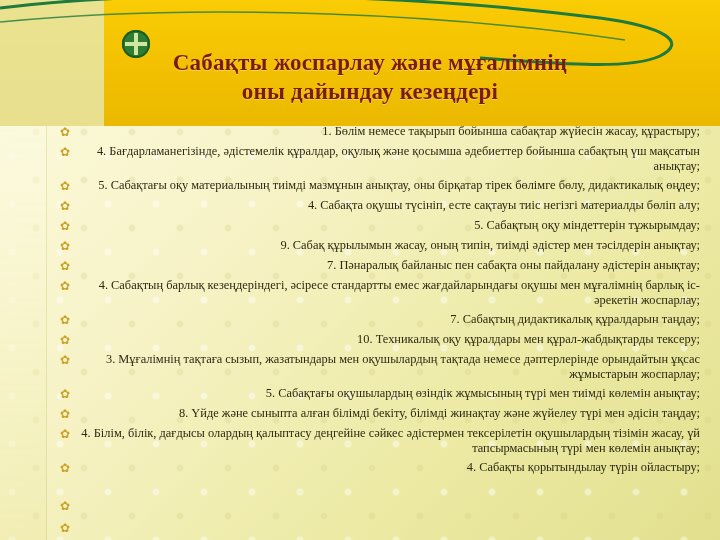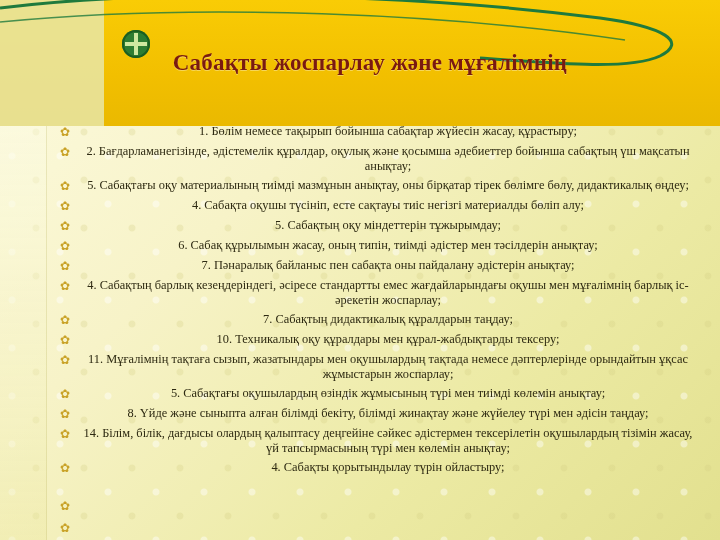--- a/index.html
+++ b/index.html
@@ -120,21 +120,21 @@
     font-size: 12px;
     line-height: 15px;
     padding-top: 1px;
   }
   .item-text {
     flex: 1 1 auto;
     color: #2e2a12;
     font-family: "Liberation Serif", serif;
     font-size: 12.4px;
     line-height: 15px;
-    text-align: center;
+    text-align: right;
   }
   .tail-bullets {
     position: absolute;
     left: 60px;
     top: 498px;
     width: 40px;
   }
   .tail-bullets .bullet { display: block; margin-bottom: 6px; }
 </style>
 </head>
@@ -149,78 +149,79 @@
 
   <svg class="swoosh" viewBox="0 0 720 150" preserveAspectRatio="none">
     <path d="M0,8 C180,-14 430,-4 600,18 C665,27 688,42 660,56 C630,70 560,64 480,58" fill="none" stroke="#1f7a3d" stroke-width="3"></path>
     <path d="M0,22 C200,2 450,14 625,40" fill="none" stroke="#1f7a3d" stroke-width="1.5" opacity="0.8"></path>
   </svg>
 
   <div class="logo-dot"></div>
 
   <div class="title">
     <span>Сабақты жоспарлау және мұғалімнің</span>
+    <span class="line2">оны дайындау кезеңдері</span>
   </div>
 
   <div class="content">
     <div class="item">
       <span class="bullet">✿</span>
       <span class="item-text">1. Бөлім немесе тақырып бойынша сабақтар жүйесін жасау, құрастыру;</span>
     </div>
     <div class="item">
       <span class="bullet">✿</span>
-      <span class="item-text">2. Бағдарламанегізінде, әдістемелік құралдар, оқулық және қосымша әдебиеттер бойынша сабақтың үш мақсатын анықтау;</span>
+      <span class="item-text">4. Бағдарламанегізінде, әдістемелік құралдар, оқулық және қосымша әдебиеттер бойынша сабақтың үш мақсатын анықтау;</span>
     </div>
     <div class="item">
       <span class="bullet">✿</span>
       <span class="item-text">5. Сабақтағы оқу материалының тиімді мазмұнын анықтау, оны бірқатар тірек бөлімге бөлу, дидактикалық өңдеу;</span>
     </div>
     <div class="item">
       <span class="bullet">✿</span>
       <span class="item-text">4. Сабақта оқушы түсініп, есте сақтауы тиіс негізгі материалды бөліп алу;</span>
     </div>
     <div class="item">
       <span class="bullet">✿</span>
       <span class="item-text">5. Сабақтың оқу міндеттерін тұжырымдау;</span>
     </div>
     <div class="item">
       <span class="bullet">✿</span>
-      <span class="item-text">6. Сабақ құрылымын жасау, оның типін, тиімді әдістер мен тәсілдерін анықтау;</span>
+      <span class="item-text">9. Сабақ құрылымын жасау, оның типін, тиімді әдістер мен тәсілдерін анықтау;</span>
     </div>
     <div class="item">
       <span class="bullet">✿</span>
       <span class="item-text">7. Пәнаралық байланыс пен сабақта оны пайдалану әдістерін анықтау;</span>
     </div>
     <div class="item">
       <span class="bullet">✿</span>
       <span class="item-text">4. Сабақтың барлық кезеңдеріндегі, әсіресе стандартты емес жағдайларындағы оқушы мен мұғалімнің барлық іс-әрекетін жоспарлау;</span>
     </div>
     <div class="item">
       <span class="bullet">✿</span>
       <span class="item-text">7. Сабақтың дидактикалық құралдарын таңдау;</span>
     </div>
     <div class="item">
       <span class="bullet">✿</span>
       <span class="item-text">10. Техникалық оқу құралдары мен құрал-жабдықтарды тексеру;</span>
     </div>
     <div class="item">
       <span class="bullet">✿</span>
-      <span class="item-text">11. Мұғалімнің тақтаға сызып, жазатындары мен оқушылардың тақтада немесе дәптерлерінде орындайтын ұқсас жұмыстарын жоспарлау;</span>
+      <span class="item-text">3. Мұғалімнің тақтаға сызып, жазатындары мен оқушылардың тақтада немесе дәптерлерінде орындайтын ұқсас жұмыстарын жоспарлау;</span>
     </div>
     <div class="item">
       <span class="bullet">✿</span>
       <span class="item-text">5. Сабақтағы оқушылардың өзіндік жұмысының түрі мен тиімді көлемін анықтау;</span>
     </div>
     <div class="item">
       <span class="bullet">✿</span>
       <span class="item-text">8. Үйде және сыныпта алған білімді бекіту, білімді жинақтау және жүйелеу түрі мен әдісін таңдау;</span>
     </div>
     <div class="item">
       <span class="bullet">✿</span>
-      <span class="item-text">14. Білім, білік, дағдысы олардың қалыптасу деңгейіне сәйкес әдістермен тексерілетін оқушылардың тізімін жасау, үй тапсырмасының түрі мен көлемін анықтау;</span>
+      <span class="item-text">4. Білім, білік, дағдысы олардың қалыптасу деңгейіне сәйкес әдістермен тексерілетін оқушылардың тізімін жасау, үй тапсырмасының түрі мен көлемін анықтау;</span>
     </div>
     <div class="item">
       <span class="bullet">✿</span>
       <span class="item-text">4. Сабақты қорытындылау түрін ойластыру;</span>
     </div>
   </div>
 
   <div class="tail-bullets">
     <span class="bullet">✿</span>
     <span class="bullet">✿</span>

